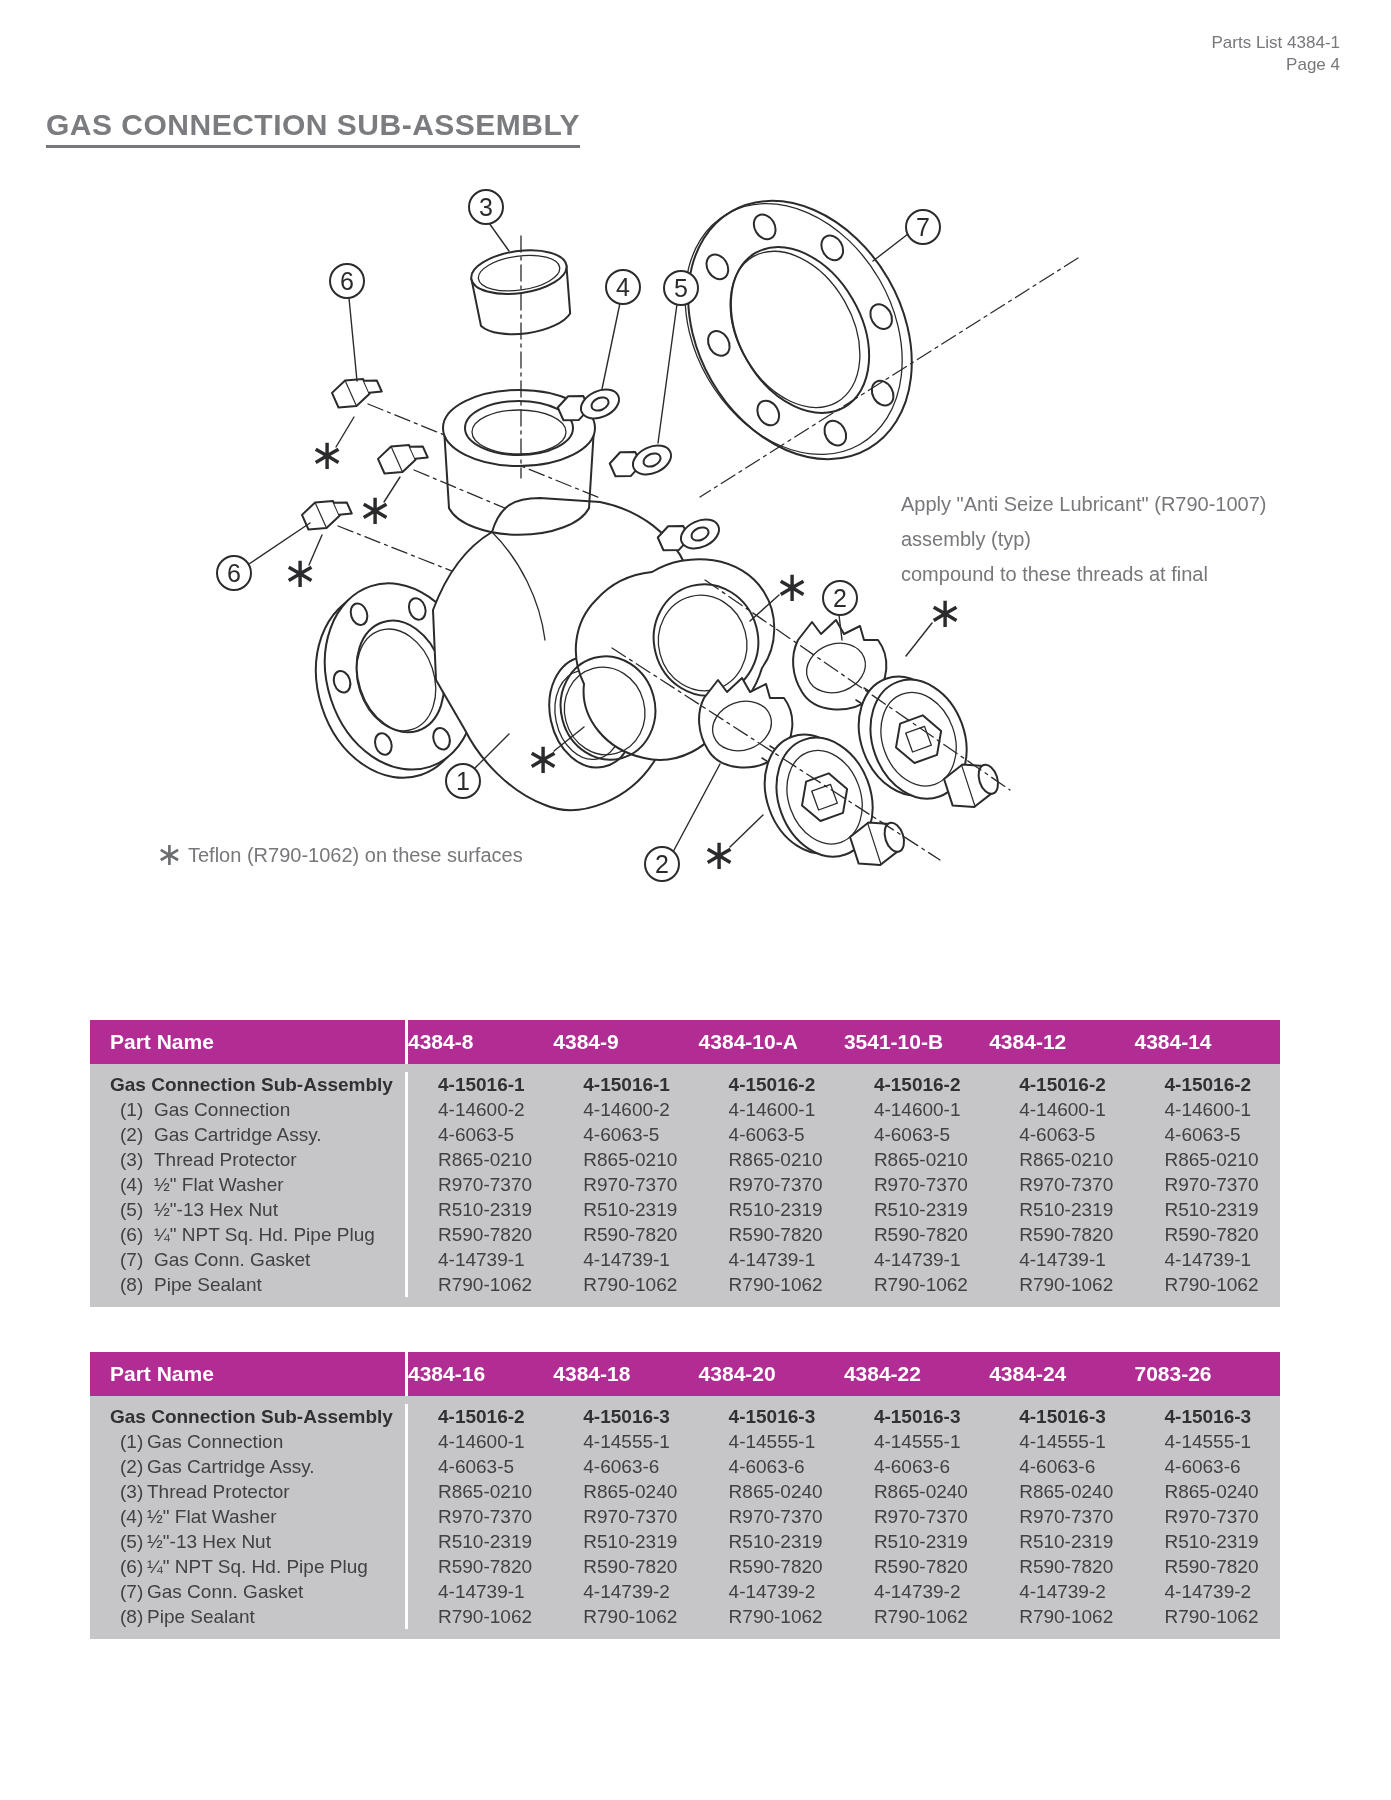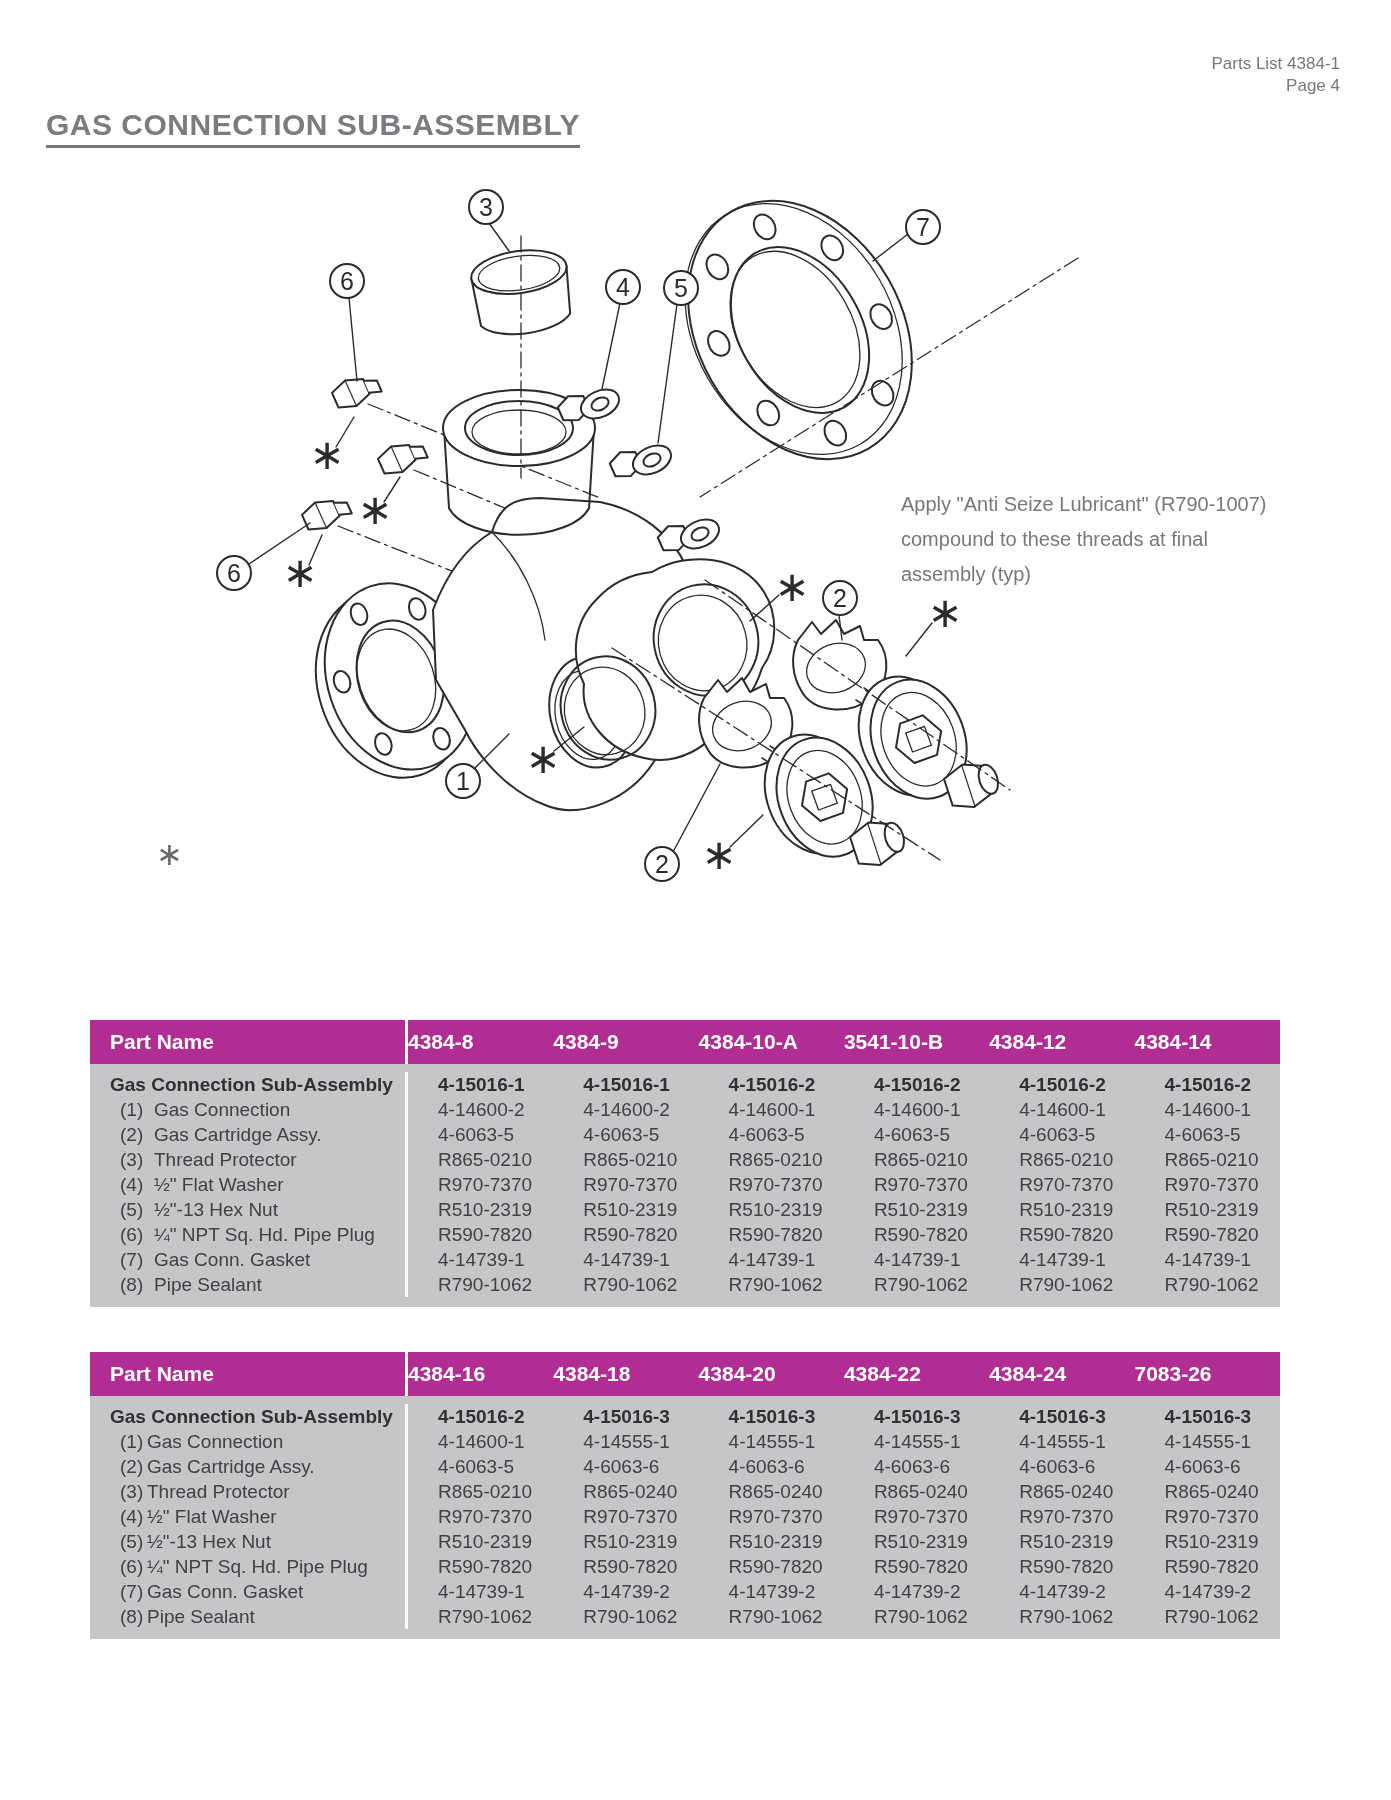--- a/index.html
+++ b/index.html
@@ -1,21 +1,21 @@
 <!DOCTYPE html>
 <html><head>
 <meta charset="utf-8">
 <style>
   html,body{margin:0;padding:0;background:#ffffff;}
   body{
     width:1391px;height:1800px;position:relative;overflow:hidden;
     font-family:"Liberation Sans","DejaVu Sans",sans-serif;
     -webkit-font-smoothing:antialiased;
   }
-  .doc-header{position:absolute;top:53px;right:51px;text-align:right;
+  .doc-header{position:absolute;top:32px;right:51px;text-align:right;
     color:#77787B;font-size:17px;line-height:22px;}
   .page-title{position:absolute;left:46px;top:108px;margin:0;
     font-size:30px;font-weight:bold;letter-spacing:0.5px;color:#7B7C7F;
     border-bottom:3px solid #77787B;padding-bottom:3px;}
   .diagram-svg{position:absolute;left:0;top:0;width:1391px;height:960px;}
   .diagram-svg text{font-family:"Liberation Sans","DejaVu Sans",sans-serif;}
   .co-num{font-size:25px;fill:#2b2b2d;stroke:none;text-anchor:middle;}
   .ast{font-size:42px;fill:#2b2b2d;stroke:none;text-anchor:middle;}
   .annotation{position:absolute;left:901px;top:487px;color:#77787B;
     font-size:20px;line-height:35px;white-space:nowrap;}
@@ -264,27 +264,28 @@
       <line x1="554" y1="751" x2="584" y2="727" stroke-width="1.4"></line>
       <text class="ast" x="543" y="773">∗</text>
       <line x1="730" y1="847" x2="763" y2="815" stroke-width="1.4"></line>
       <text class="ast" x="719" y="869">∗</text>
     </g>
   </g>
 </svg>
 
 <div class="annotation">
   <div>Apply "Anti Seize Lubricant" (R790-1007)</div>
+  <div>assembly (typ)</div>
   <div>compound to these threads at final</div>
-  <div>assembly (typ)</div>
 </div>
 
 <div class="note">
   <div class="note-star">∗</div>
   <div class="note-body">
+    <div>Teflon (R790-1062) on these surfaces</div>
   </div>
 </div>
 
 <div class="ptable" data-table="0">
   <div class="thead" style="background: rgb(177, 45, 148);">
       <div class="th-name">Part Name</div>
       <div class="th-col">4384-8</div>
       <div class="th-col">4384-9</div>
       <div class="th-col">4384-10-A</div>
       <div class="th-col">3541-10-B</div>

